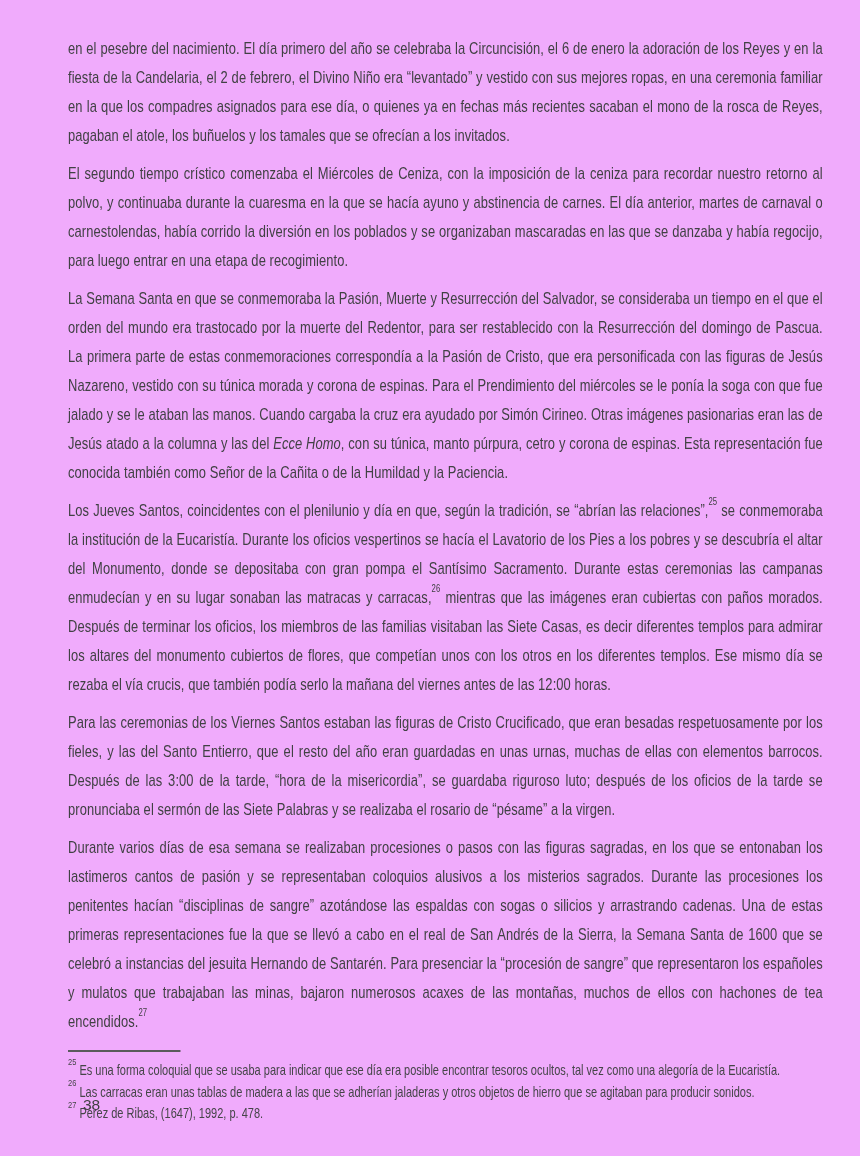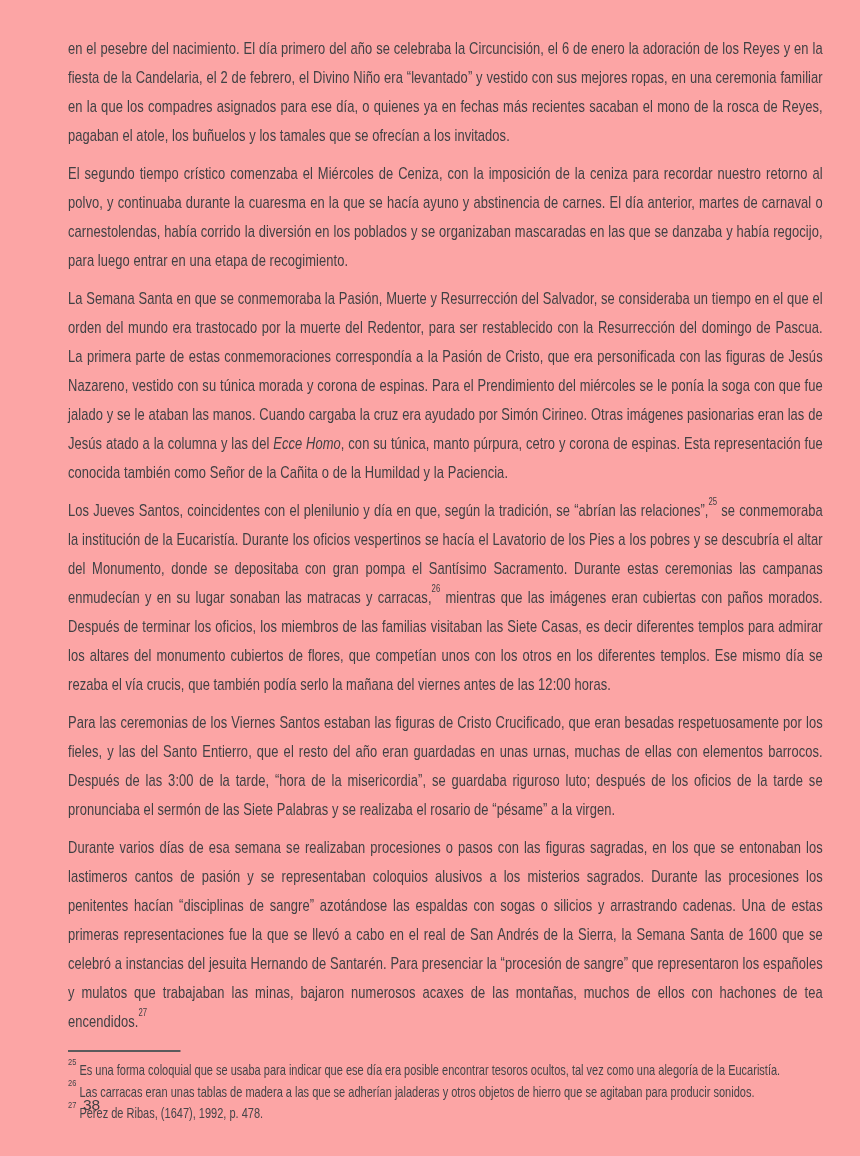--- a/index.html
+++ b/index.html
@@ -4,21 +4,21 @@
 <style>
   html, body {
     margin: 0;
     padding: 0;
     background: #fcfcfc;
   }
   .page {
     position: relative;
     width: 860px;
     height: 1156px;
-    background: #fca5a5;
+    background: #f0abfc;
     font-family: "Liberation Sans", sans-serif;
     color: #414144;
     overflow: hidden;
   }
   .content {
     position: absolute;
     left: 68px;
     top: 34px;
     width: 993px;
     transform: scaleX(0.76);

